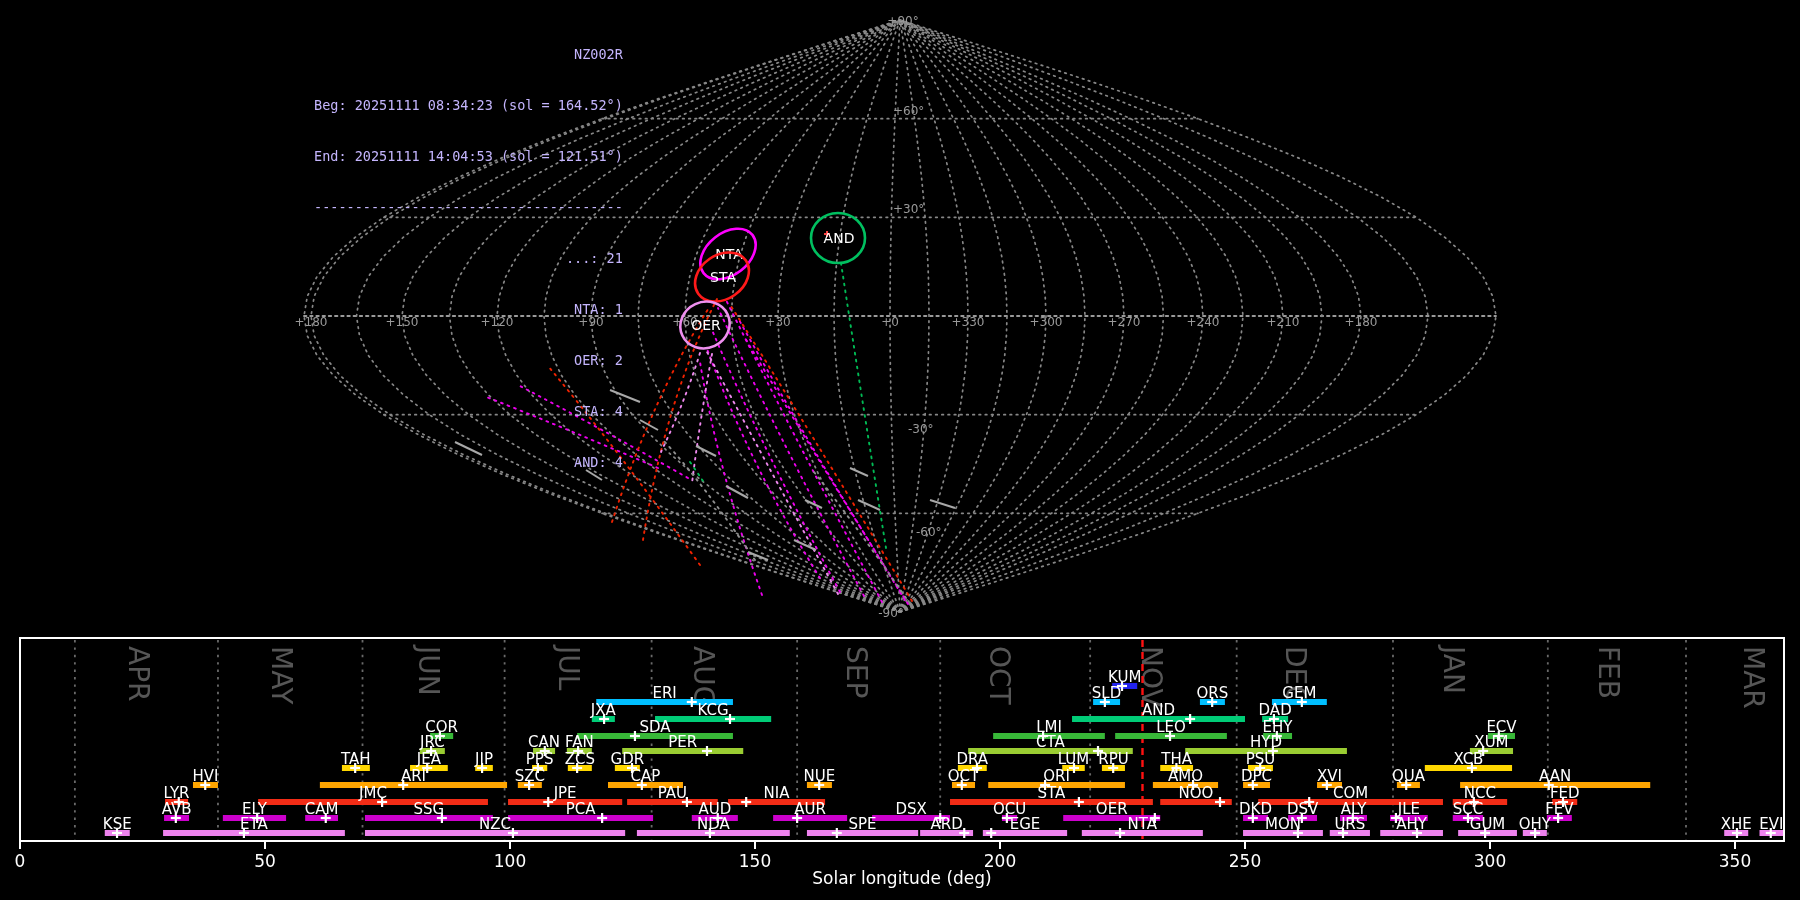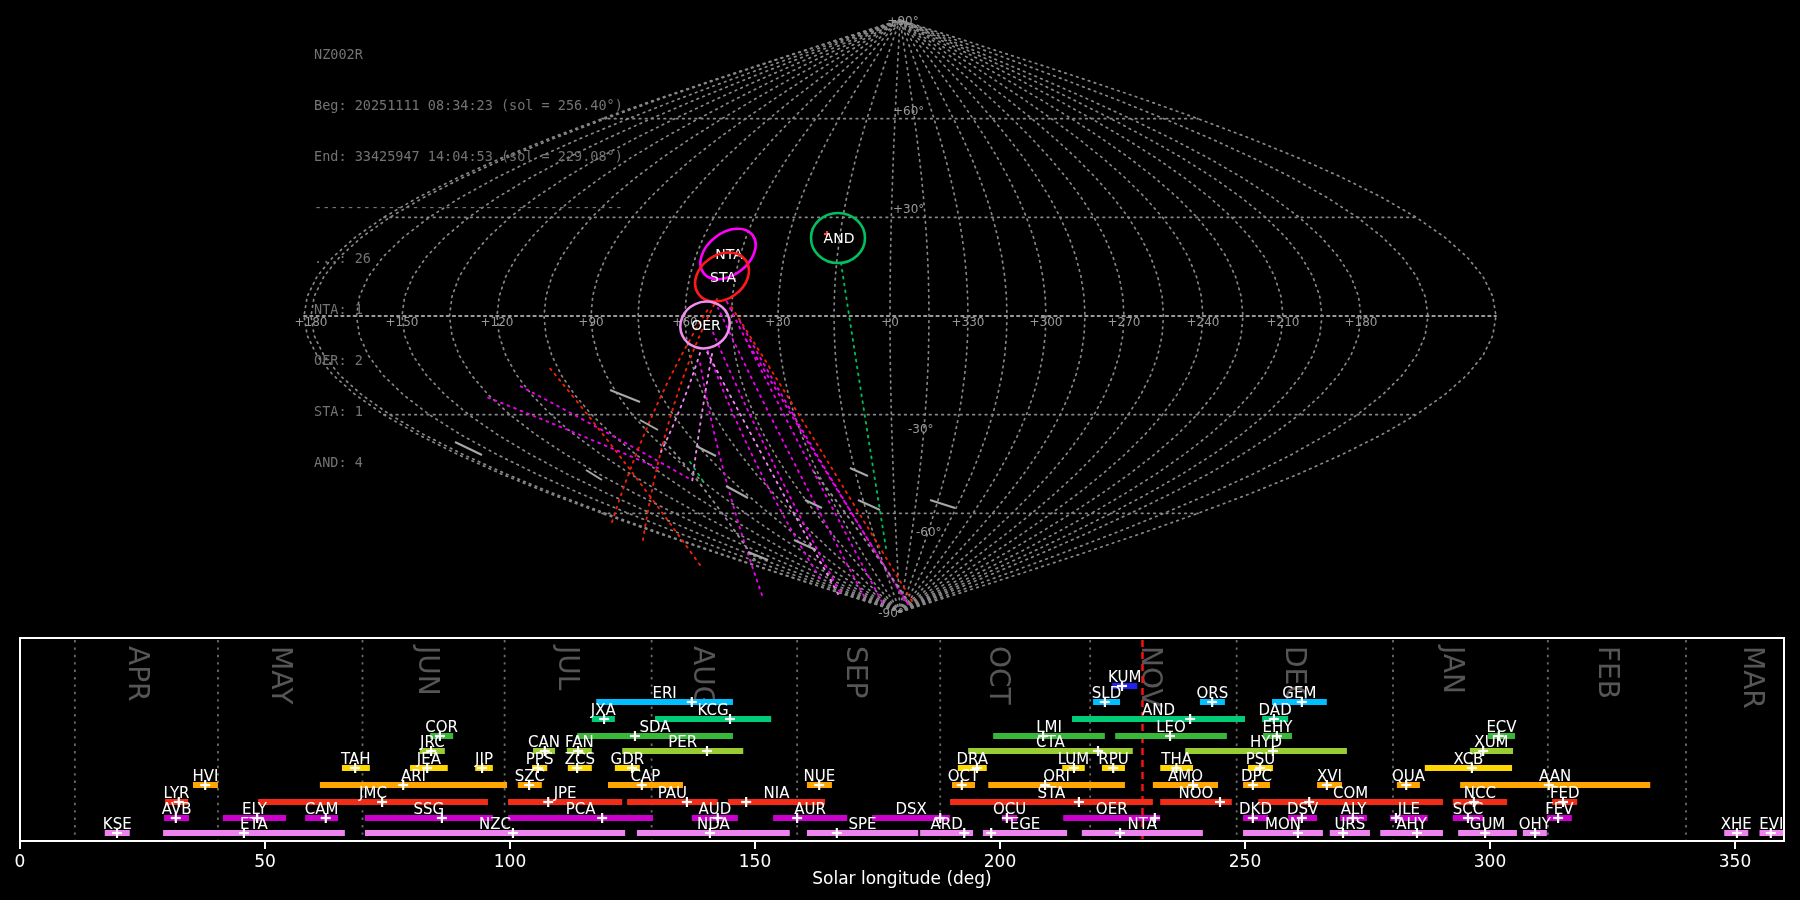--- a/index.html
+++ b/index.html
@@ -1,21 +1,21 @@
 <!DOCTYPE html>
 <html><head>
 <meta charset="utf-8">
 <style>
   html,body{margin:0;padding:0;background:#000;}
   body{width:1800px;height:900px;position:relative;overflow:hidden;
        font-family:"DejaVu Sans",sans-serif;}
   #stage{position:absolute;inset:0;width:1800px;height:900px;}
   svg{position:absolute;left:0;top:0;}
-  #info{position:absolute;left:314px;top:12px;color:#737373;
-        font:13.5px/17px "DejaVu Sans Mono",monospace;white-space:pre;}
+  #info{position:absolute;left:314px;top:12px;color:#c4b5fd;
+        font:13.5px/17px "DejaVu Sans Mono",monospace;white-space:pre;text-align:right;}
   .gdot{fill:none;stroke:#878787;stroke-width:1.7;stroke-dasharray:1.6 4.6;stroke-linecap:round;}
   .geq{stroke-dasharray:2.4 3.8;stroke-width:1.9;stroke:#9a9a9a;}
   .trail{fill:none;stroke-width:1.9;stroke-dasharray:1.8 5.2;stroke-linecap:round;}
   .maplbl{font:12px "DejaVu Sans",sans-serif;fill:#9a9a9a;}
   .radlbl{font:14px "DejaVu Sans",sans-serif;fill:#ffffff;}
   .month{font:28px "DejaVu Sans",sans-serif;fill:#565656;}
   .mline{stroke:#6a6a6a;stroke-width:1.8;stroke-dasharray:2.4 5;fill:none;}
   .barlbl{font:15px "DejaVu Sans",sans-serif;fill:#ffffff;}
   .ticklbl{font:17px "DejaVu Sans",sans-serif;fill:#ffffff;}
   .axtitle{font:17px "DejaVu Sans",sans-serif;fill:#ffffff;}
@@ -511,22 +511,22 @@
         <line x1="1490" y1="841" x2="1490" y2="849" stroke="#FFFFFF" stroke-width="2"></line>
         <text x="1490" y="867" class="ticklbl" text-anchor="middle">300</text>
         <line x1="1735" y1="841" x2="1735" y2="849" stroke="#FFFFFF" stroke-width="2"></line>
         <text x="1735" y="867" class="ticklbl" text-anchor="middle">350</text>
       </g>
     <text class="axtitle" x="902" y="884" text-anchor="middle">Solar longitude (deg)</text>
   </svg>
 
   <div id="info">
     <div>NZ002R</div>
-    <div>Beg: 20251111 08:34:23 (sol = 256.40°)</div>
-    <div>End: 33425947 14:04:53 (sol = 229.08°)</div>
+    <div>Beg: 20251111 08:34:23 (sol = 164.52°)</div>
+    <div>End: 20251111 14:04:53 (sol = 121.51°)</div>
     <div>--------------------------------------</div>
-    <div>...: 26</div>
+    <div>...: 21</div>
     <div>NTA: 1</div>
     <div>OER: 2</div>
-    <div>STA: 1</div>
+    <div>STA: 4</div>
     <div>AND: 4</div>
   </div>
 </div>
 
 </body></html>

